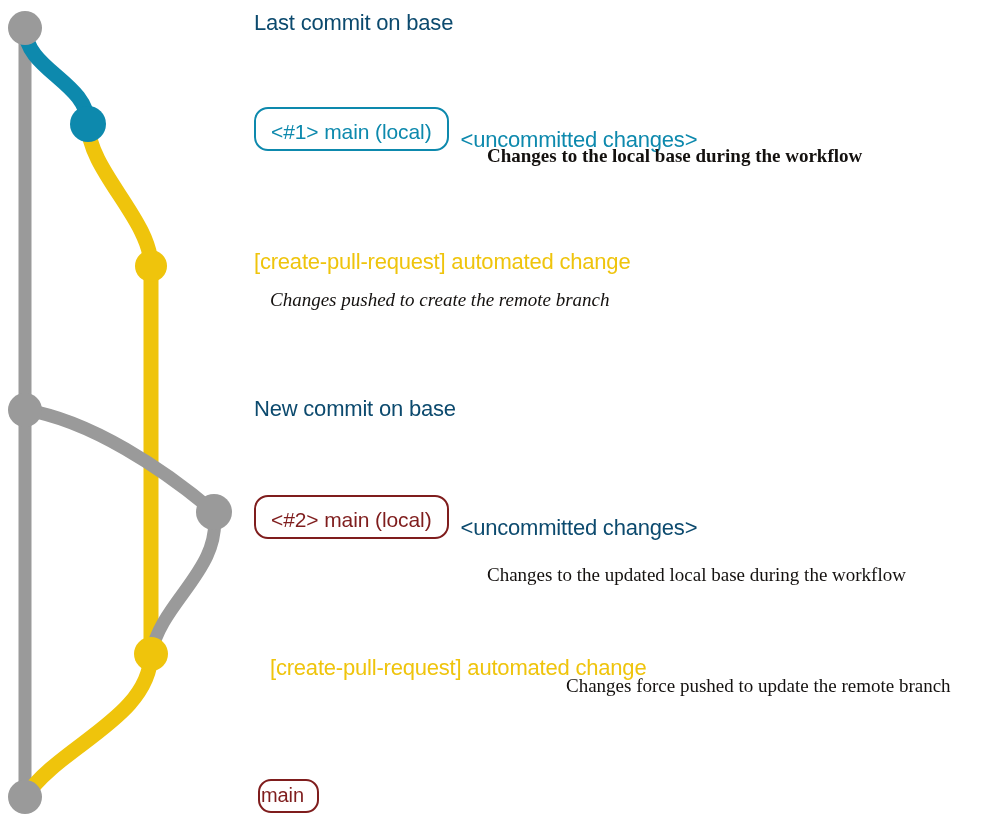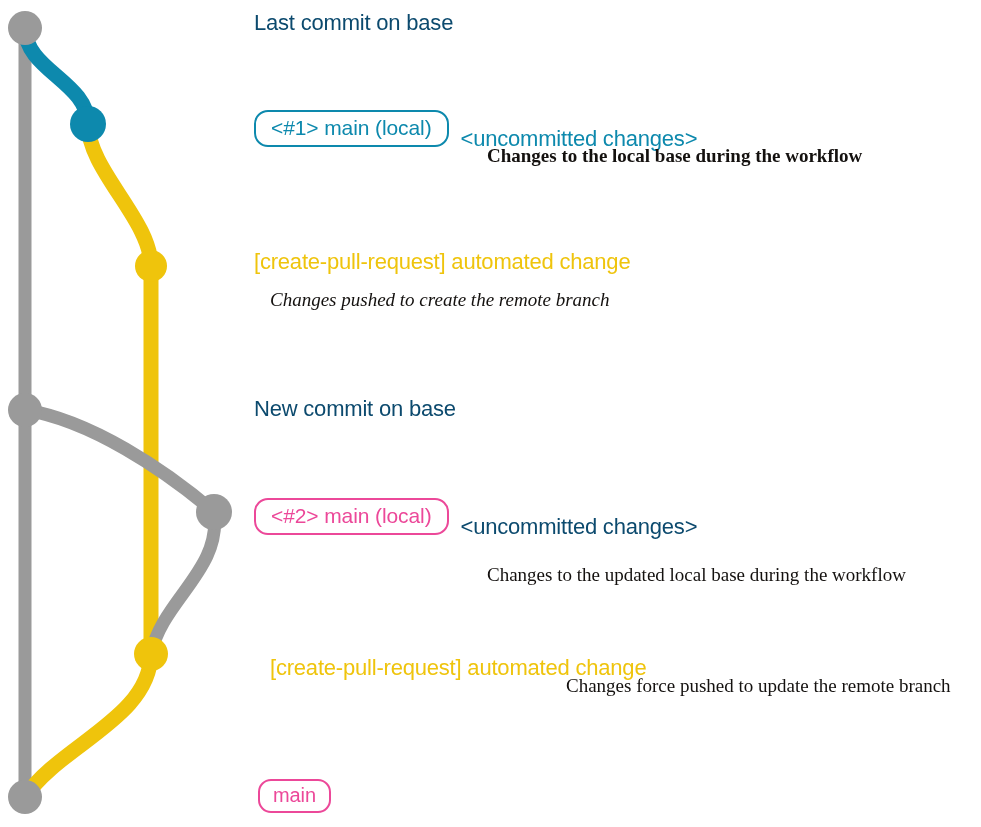--- a/index.html
+++ b/index.html
@@ -33,31 +33,31 @@
     white-space: nowrap;
   }
 
   
   .pill {
     display: inline-flex;
     align-items: center;
     justify-content: center;
     border: 2px solid currentColor;
     border-radius: 14px;
-    padding: 5px 15px 7px 15px;
+    padding: 12px 15px 7px 15px;
     font-size: 21px;
     line-height: 1;
     letter-spacing: -0.1px;
     box-sizing: border-box;
     background: #ffffff;
   }
   .pill-blue   { color: #0d89ad; }
-  .pill-gray   { color: #ec4899; }
+  .pill-gray   { color: #7f1d1d; }
   .pill-yellow { color: #efc40c; }
-  .pill-small  { font-size: 20px; padding: 4px 13px 6px 13px; border-radius: 13px; }
+  .pill-small  { font-size: 20px; padding: 4px 13px 6px 1px; border-radius: 13px; }
 
   
   .subject {
     font-size: 22px;
     line-height: 1;
     letter-spacing: -0.2px;
   }
   .subject-blue   { color: #0d89ad; }
   .subject-gray   { color: #0c4a6e; }
   .subject-yellow { color: #efc40c; }

